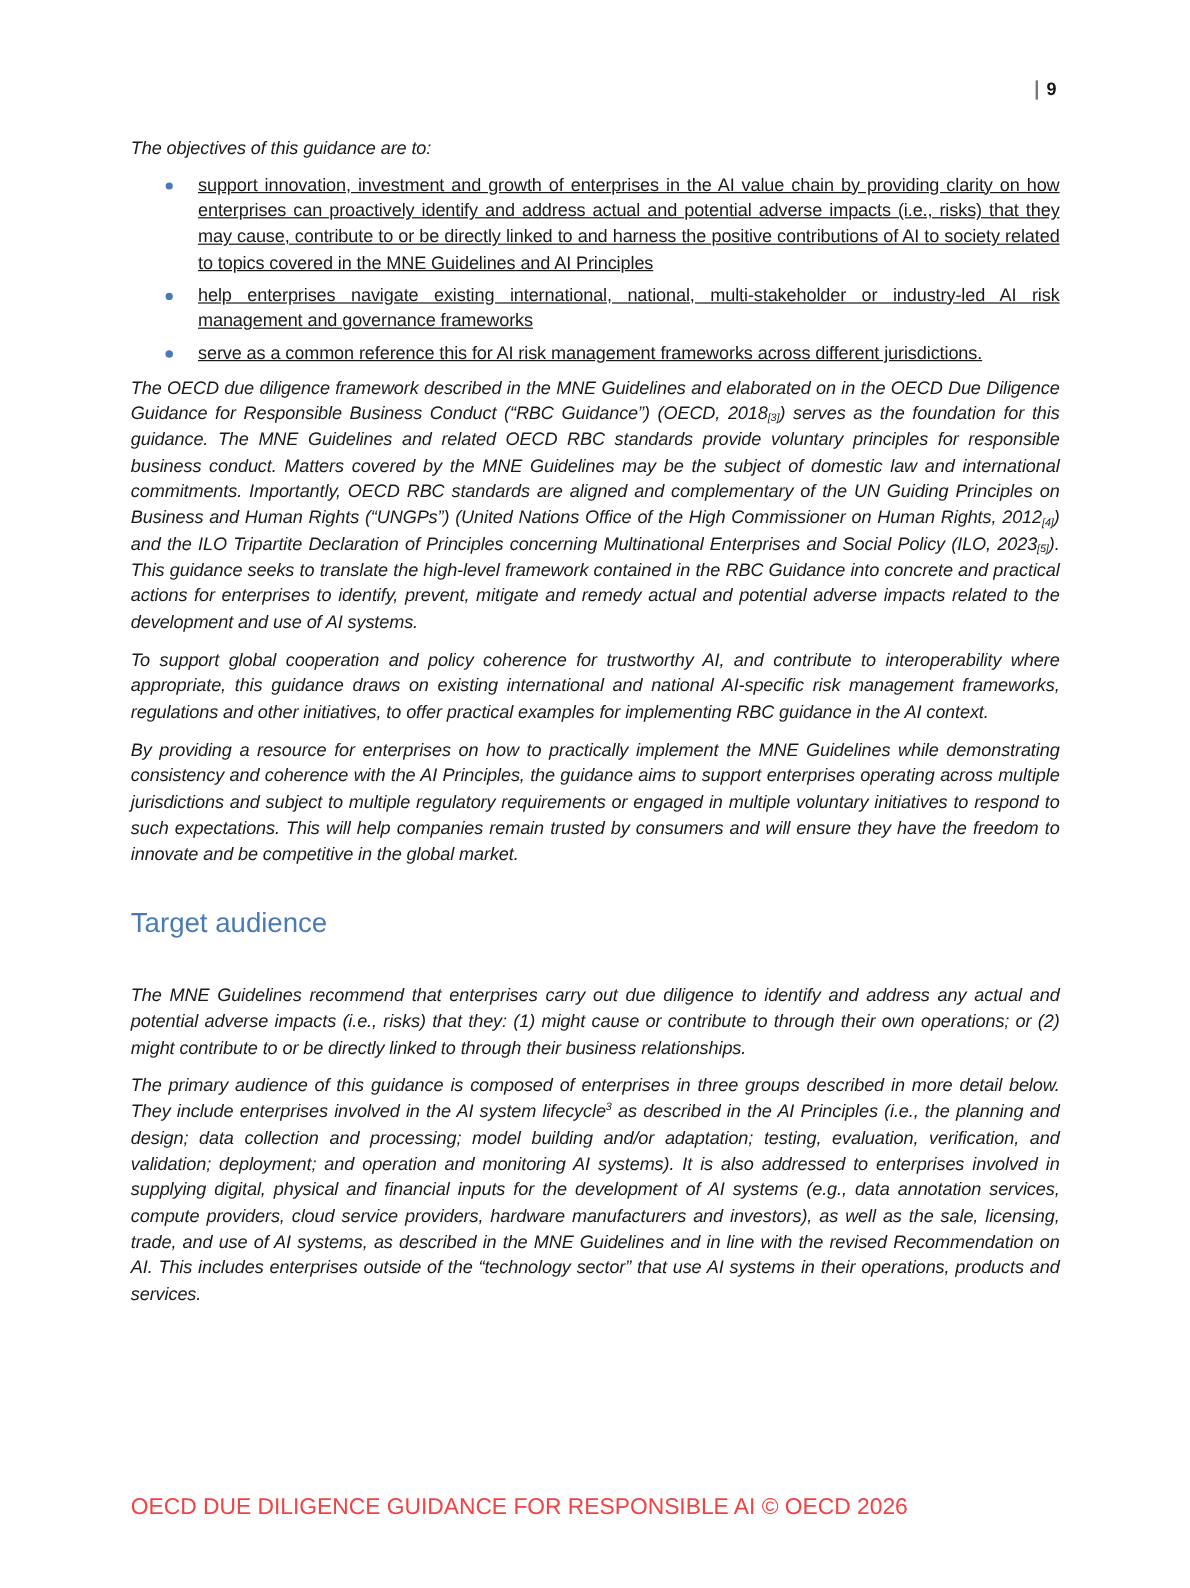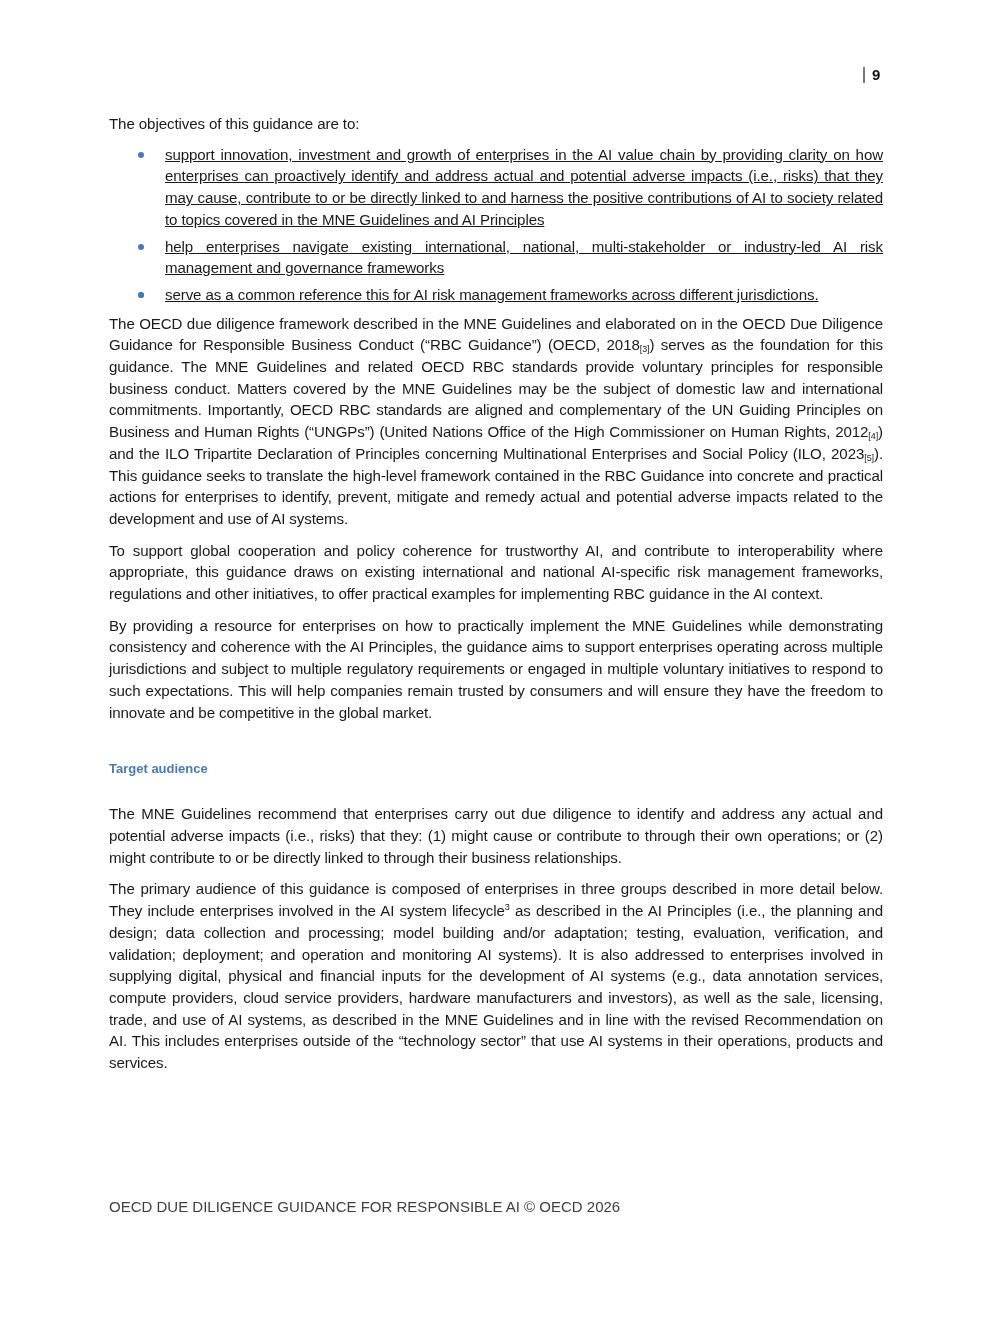--- a/index.html
+++ b/index.html
@@ -37,20 +37,21 @@
       left: 109px;
       top: 113px;
       width: 774px;
     }
     p {
       margin: 0 0 10px 0;
       font-size: 15.1px;
       line-height: 21.7px;
       text-align: justify;
       letter-spacing: -0.1px;
+      font-style: italic;
     }
     p.intro {
       text-align: left;
       margin-bottom: 9px;
     }
     ul.objectives {
       list-style: none;
       margin: 0 0 7px 0;
       padding: 0;
     }
@@ -67,42 +68,42 @@
     ul.objectives li .bullet {
       position: absolute;
       left: 29px;
       top: 8px;
       width: 6px;
       height: 6px;
       border-radius: 50%;
       background: #4a7ab5;
     }
     h2.section-heading {
-      font-size: 13px;
-      font-weight: bold;
+      font-size: 23px;
+      font-weight: normal;
       color: #4a7ab5;
-      margin: 34px 0 22px 0;
+      margin: 34px 0 38px 0;
       line-height: 24px;
     }
     sup.fn {
       font-size: 9px;
       vertical-align: super;
       line-height: 0;
     }
     sub.ref {
       font-size: 9px;
       vertical-align: -2px;
       line-height: 0;
     }
     .footer {
       position: absolute;
       left: 109px;
-      top: 1198px;
-      font-size: 15px;
-      color: #404040;
+      top: 1246px;
+      font-size: 19px;
+      color: #ef4444;
       letter-spacing: 0;
     }
   </style>
 </head>
 <body>
 
 <div class="page-number">
   <span class="bar"></span>
   <span>9</span>
 </div>

